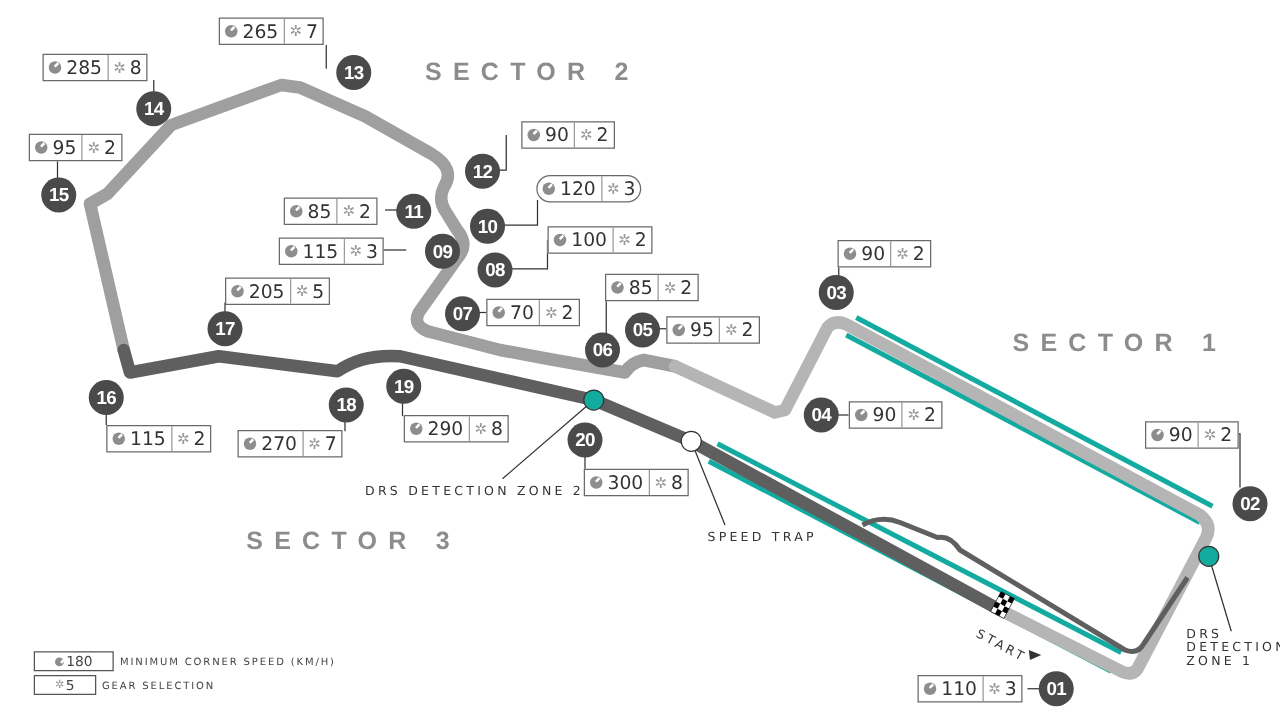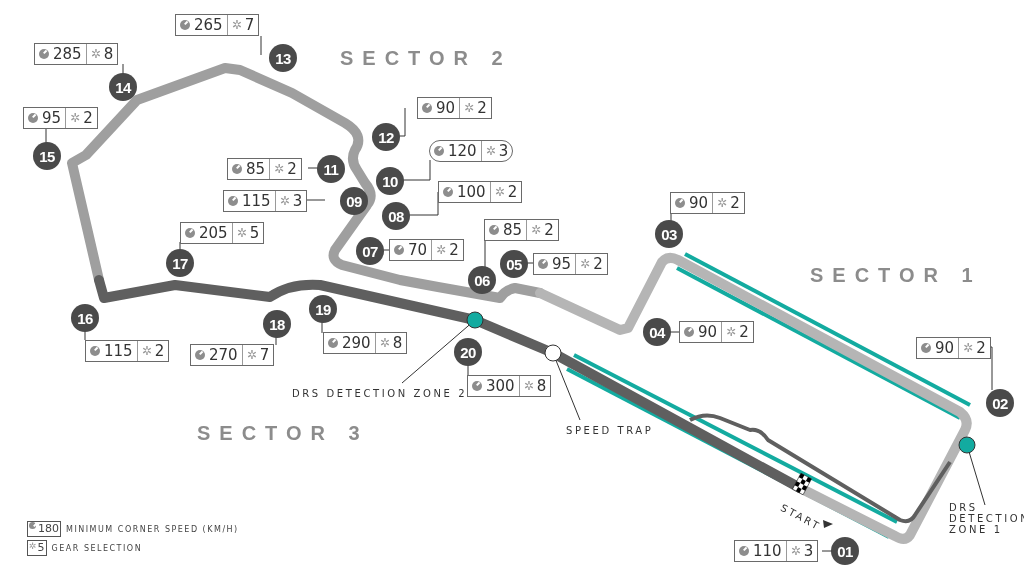--- a/index.html
+++ b/index.html
@@ -8,21 +8,21 @@
   .sector { position:absolute; font-family:"Liberation Sans", sans-serif; font-weight:bold; font-size:20px; letter-spacing:9px; color:#8c8c8c; }
   .infobox { position:absolute; display:flex; align-items:stretch; height:22px; border:1px solid #6a6a6a; background:#fff; box-sizing:border-box; font-family:"DejaVu Sans", sans-serif; font-size:15px; color:#333; }
   .infobox .cell { display:flex; align-items:center; padding:0 4px; }
   .infobox .cell + .cell { border-left:1px solid #9a9a9a; }
   .ico-speed { width:10px; height:10px; border-radius:50%; background:#8d8d8d; margin-right:4px; position:relative; display:inline-block; }
   .ico-speed::after { content:""; position:absolute; left:4px; top:2px; width:4px; height:1.5px; background:#fff; transform:rotate(-45deg); }
   .ico-gear { color:#9a9a9a; font-size:12px; margin-right:3px; }
   .turn { position:absolute; width:28px; height:28px; border-radius:50%; background:#4a4a4a; color:#fff; font-family:"Liberation Sans", sans-serif; font-weight:bold; font-size:15px; display:flex; align-items:center; justify-content:center; letter-spacing:-0.5px; box-sizing:border-box; }
   .label-small { position:absolute; font-family:"DejaVu Sans", sans-serif; font-size:10px; letter-spacing:2.6px; color:#333; white-space:nowrap; }
   .legend-row { position:absolute; display:flex; align-items:center; font-size:8px; letter-spacing:1.5px; color:#444; }
-  .legend-box { border:1px solid #555; height:14px; display:flex; padding:0 1px; font-size:11px; letter-spacing:0; margin-right:5px; }
+  .legend-box { border:1px solid #555; height:14px; display:flex; align-items:center; padding:0 16px; font-size:11px; letter-spacing:0; margin-right:5px; }
   .legend-box .ico-speed { width:7px; height:7px; margin-right:2px; }
   .legend-box .ico-gear { font-size:9px; margin-right:1px; }
 </style>
 </head>
 <body>
 
 <svg id="map" viewBox="0 0 1024 576">
 
   <g stroke="#13aba0" stroke-width="4" fill="none">
     <line x1="685" y1="254" x2="970" y2="405"></line>

